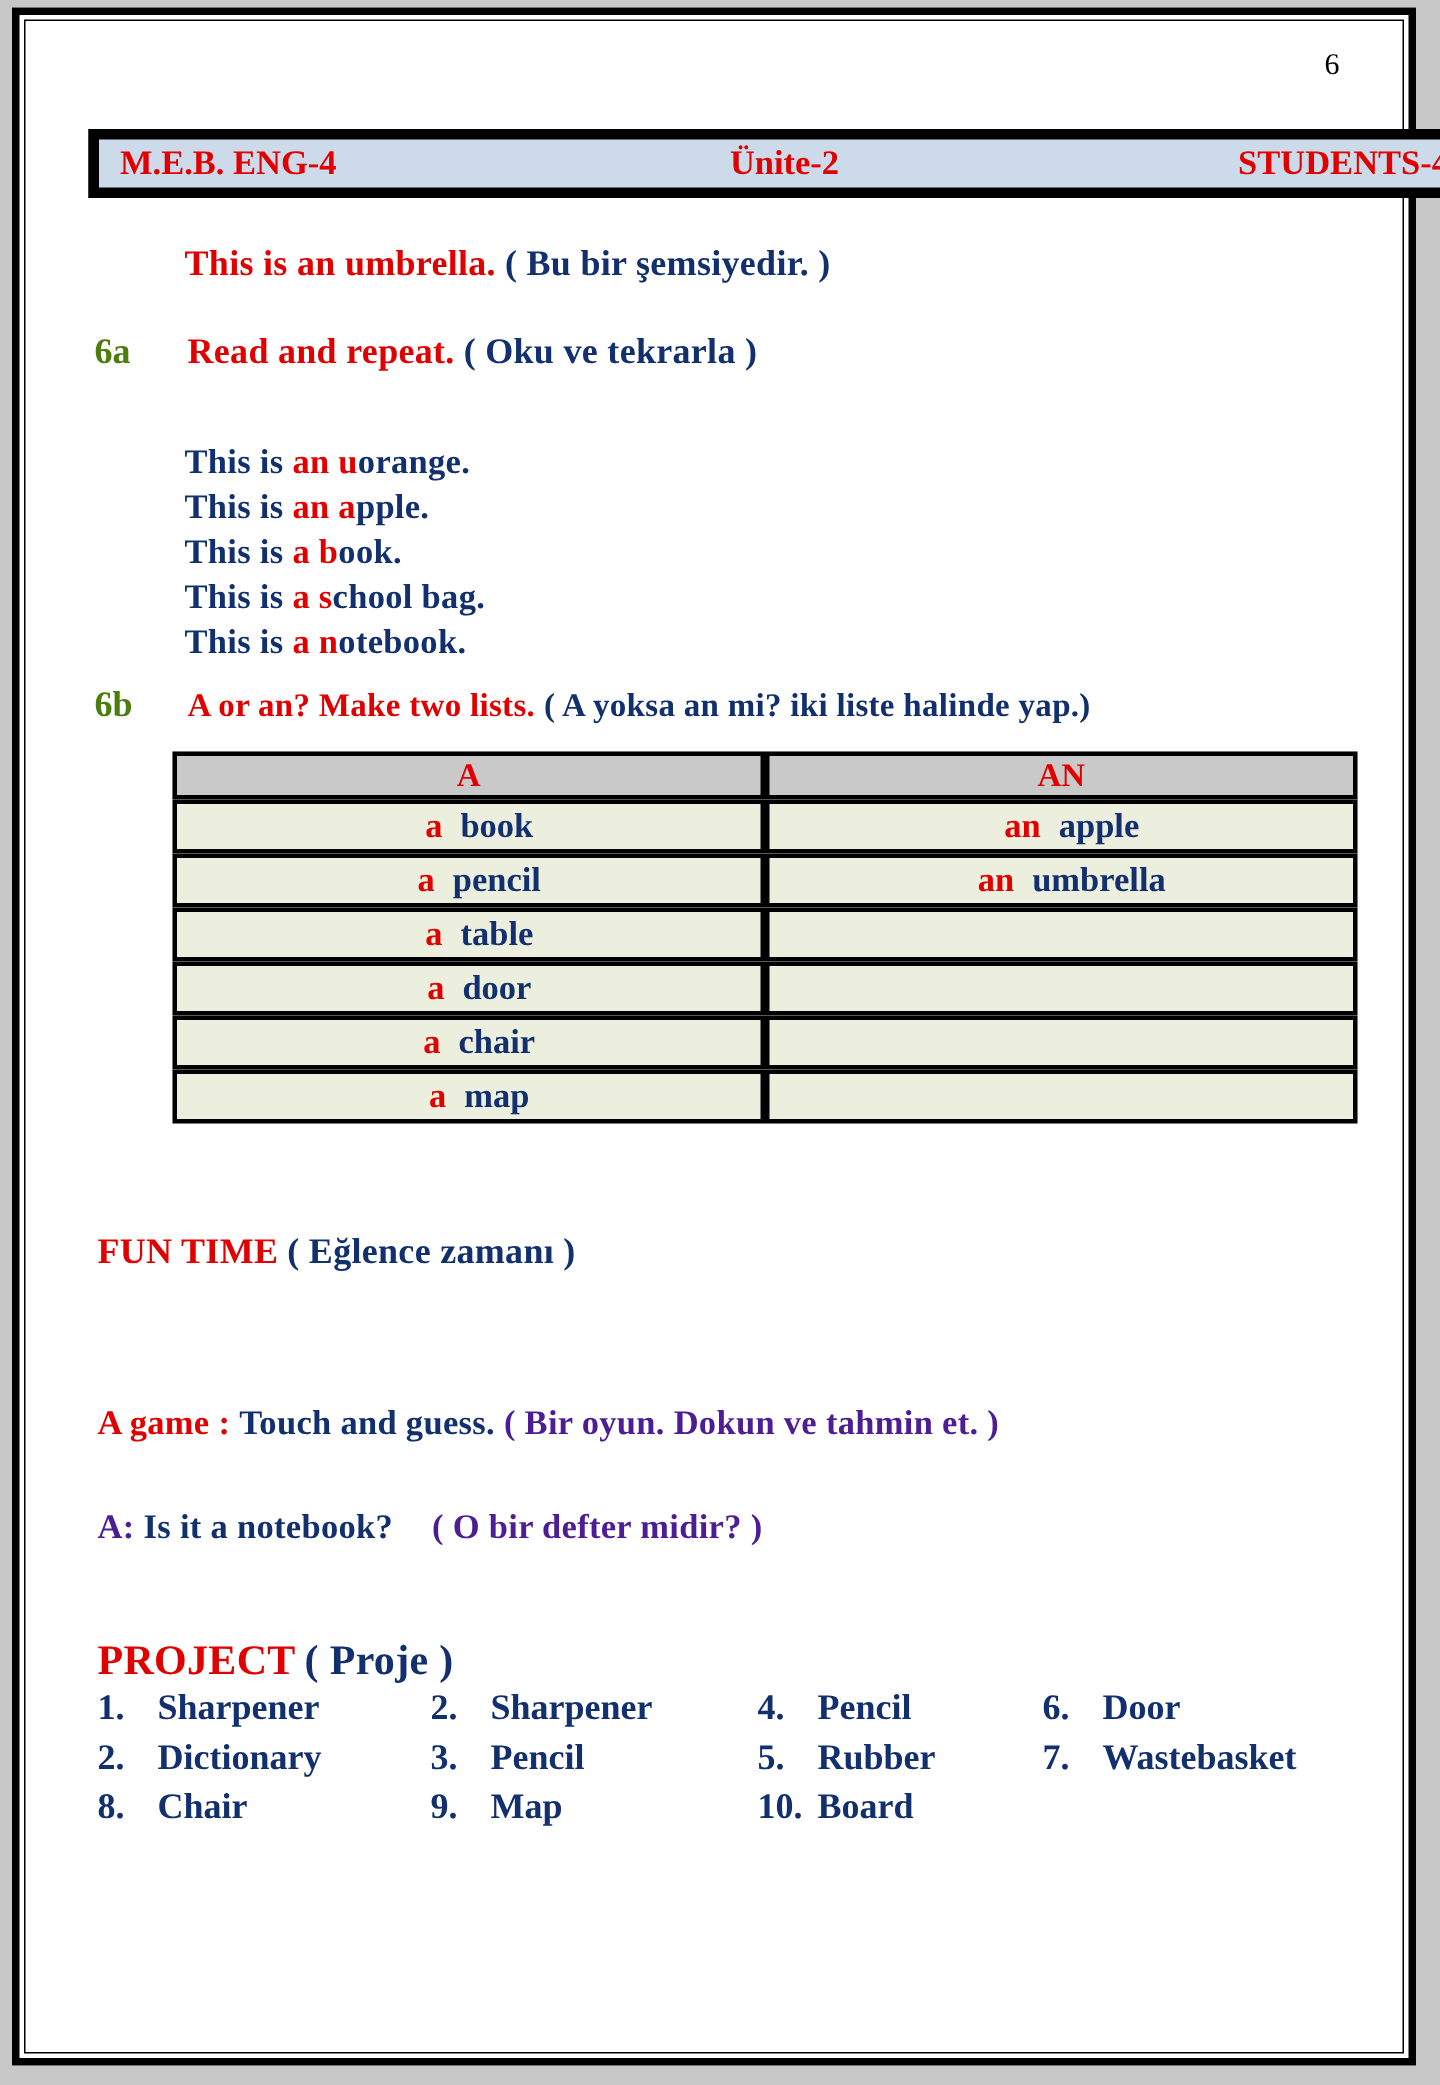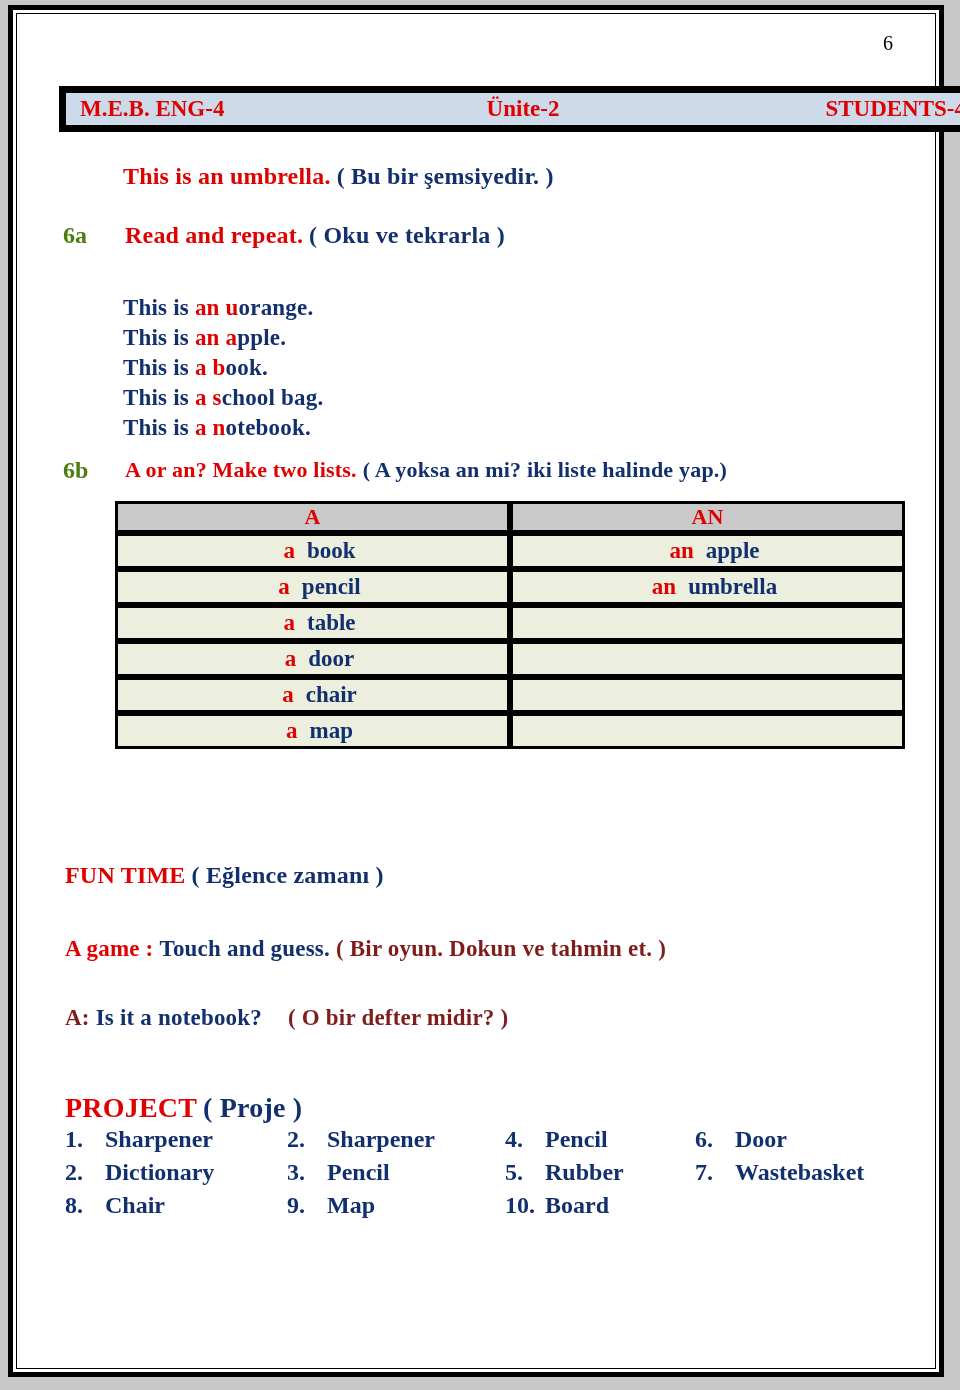--- a/index.html
+++ b/index.html
@@ -74,21 +74,21 @@
     font-size: 23px;
     white-space: nowrap;
   }
   .tb-left   { position: absolute; left: 14px; }
   .tb-center { position: absolute; left: 50%; transform: translateX(-50%); }
   .tb-right  { position: absolute; right: 14px; }
 
   
   .red  { color: #e00000; }
   .navy { color: #12306e; }
-  .blk  { color: #7f1d1d; margin-top: 36px; }
+  .blk  { color: #4c1d95; margin-top: 36px; }
 
   .line {
     position: absolute;
     white-space: nowrap;
     font-weight: bold;
     font-size: 24px;
     letter-spacing: 0.2px;
   }
   .marker {
     position: absolute;
@@ -104,21 +104,21 @@
   .l-s1       { left: 106px; top: 281px; font-size: 23px; }
   .l-s2       { left: 106px; top: 311px; font-size: 23px; }
   .l-s3       { left: 106px; top: 341px; font-size: 23px; }
   .l-s4       { left: 106px; top: 371px; font-size: 23px; }
   .l-s5       { left: 106px; top: 401px; font-size: 23px; }
   .l-6b       { left: 108px; top: 443px; font-size: 22px; }
 
   .m-6a { top: 208px; }
   .m-6b { top: 443px; }
 
-  .l-funtime  { left: 48px; top: 848px; font-size: 24px; }
+  .l-funtime  { left: 48px; top: 808px; font-size: 24px; }
   .l-game     { left: 48px; top: 922px; font-size: 23px; }
   .l-dlgA     { left: 48px; top: 991px; font-size: 23px; }
   .l-dlgB     { left: 48px; top: 1021px; font-size: 23px; }
   .l-project  { left: 48px; top: 1078px; font-size: 28px; }
 
   .sp-small { display: inline-block; width: 6px; }
   .sp-med   { display: inline-block; width: 12px; }
   .sp-wide  { display: inline-block; width: 26px; }
   .sp-xwide { display: inline-block; width: 58px; }
 

